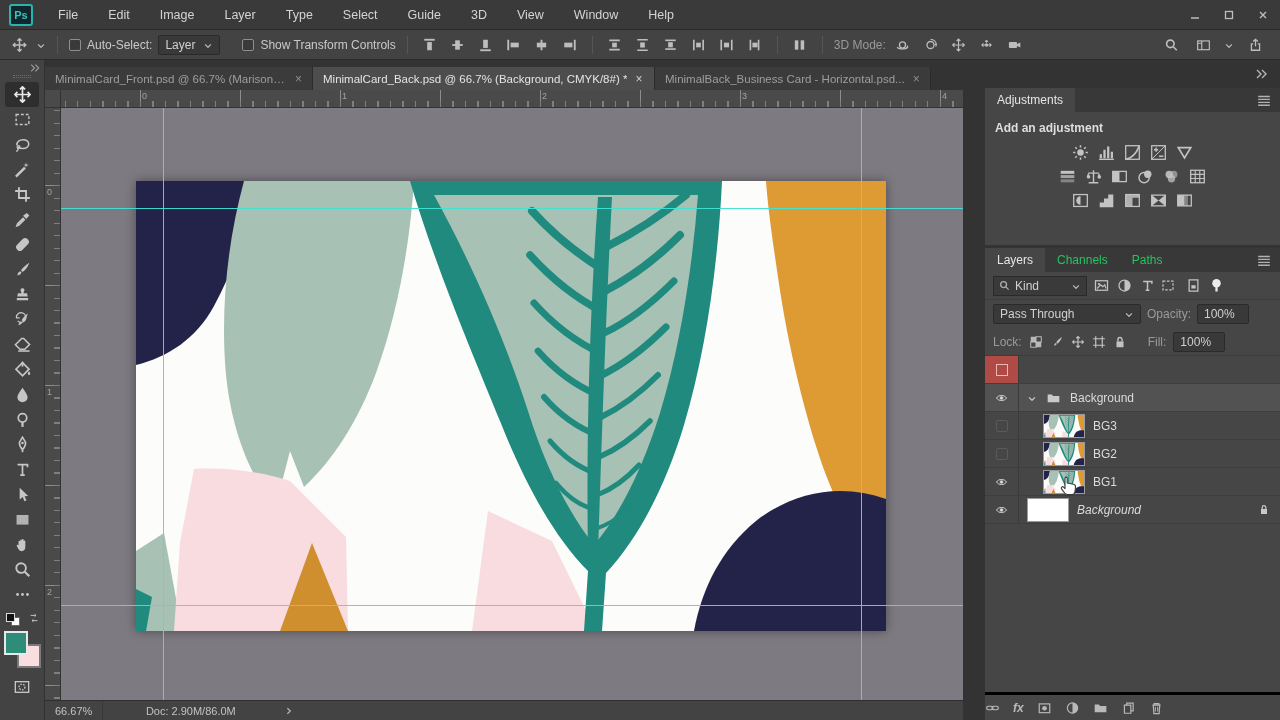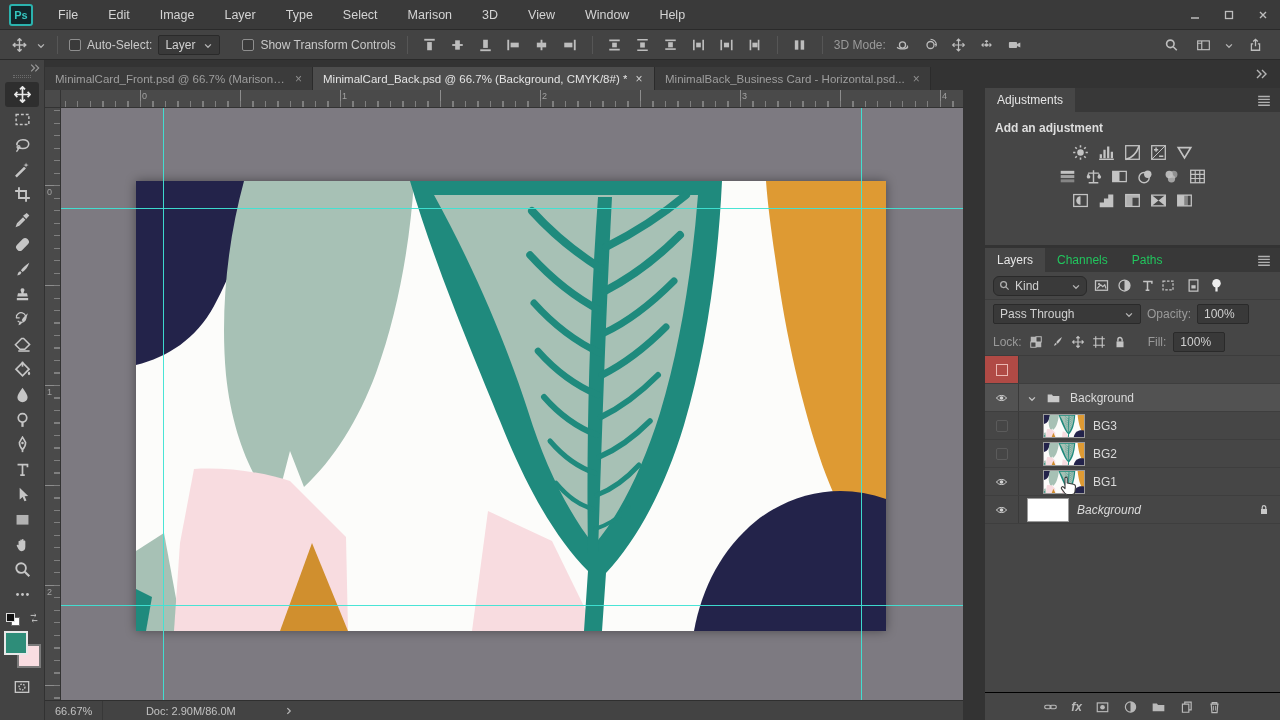--- a/index.html
+++ b/index.html
@@ -104,21 +104,21 @@
   .ptab.active{background:#464646;color:#e5e5e5;}
   .pmenu{margin-left:auto;width:16px;height:14px;color:#b0b0b0;margin-right:8px;margin-bottom:5px;}
 
   .adj-panel{top:28px;height:157px;}
   .adj-sub{padding:9px 0 2px 10px;color:#dedede;font-weight:bold;font-size:12px;}
   .adj-row{display:flex;justify-content:center;gap:7px;margin-top:7px;}
   .adj-row .ic{width:19px;height:17px;color:#c3c3c3;}
 
   .layers-panel{top:188px;bottom:0;display:flex;flex-direction:column;}
   .lp-filter{height:28px;display:flex;align-items:center;padding:0 8px;gap:6px;border-bottom:1px solid #3c3c3c;}
-  .kindbox{width:94px;height:20px;background:#3a3a3a;border:1px solid #2a2a2a;border-radius:6px;
+  .kindbox{width:94px;height:20px;background:#3a3a3a;border:1px solid #2a2a2a;border-radius:0;
            display:flex;align-items:center;gap:5px;padding:0 5px;color:#d0d0d0;}
   .kindbox .ic{width:11px;height:11px;color:#b0b0b0;}
   .fic{width:17px;height:15px;color:#c3c3c3;}
   .lp-blend{height:28px;display:flex;align-items:center;padding:0 8px;gap:6px;}
   .blendbox{width:148px;height:20px;}
   .valbox{width:52px;height:20px;justify-content:space-between;}
   .lp-lock{height:28px;display:flex;align-items:center;padding:0 8px;gap:7px;border-bottom:1px solid #3c3c3c;}
   .lic{width:14px;height:14px;color:#c3c3c3;}
   .lp-list{flex:1;overflow:hidden;}
   .lrow{height:28px;display:flex;align-items:stretch;border-bottom:1px solid #3e3e3e;position:relative;}
@@ -134,21 +134,21 @@
   .lthumb svg{display:block;}
   .lthumb.checker{background-color:#fff;background-image:
       linear-gradient(45deg,#c9c9c9 25%,transparent 25%,transparent 75%,#c9c9c9 75%),
       linear-gradient(45deg,#c9c9c9 25%,transparent 25%,transparent 75%,#c9c9c9 75%);
       background-size:10px 10px;background-position:0 0,5px 5px;}
   .lname{color:#dadada;font-size:12px;white-space:nowrap;}
   .lname.italic{font-style:italic;}
   .grp-chev{width:10px;height:10px;color:#c6c6c6;}
   .grp-folder{width:17px;height:14px;color:#c9c9c9;}
   .row-lock{margin-left:auto;margin-right:10px;width:12px;height:13px;color:#c9c9c9;align-self:center;}
-  .lp-bottom{height:28px;border-top:1px solid #000000;display:flex;align-items:center;justify-content:center;
+  .lp-bottom{height:28px;border-top:3px solid #000000;display:flex;align-items:center;justify-content:flex-start;
              gap:13px;}
   .bic{width:15px;height:14px;color:#b9b9b9;}
   .fxlbl{color:#b9b9b9;font-style:italic;font-weight:bold;font-size:12px;}
 
   .cursor-hand{position:absolute;left:1058px;top:474px;width:22px;height:24px;z-index:50;}
 
   .hidden-defs{position:absolute;width:0;height:0;overflow:hidden;}
 </style>
 </head>
 <body>
@@ -156,21 +156,21 @@
 <div class="app">
 
   <div class="menubar">
     <div class="ps-logo">Ps</div>
     <div class="menu-item">File</div>
     <div class="menu-item">Edit</div>
     <div class="menu-item">Image</div>
     <div class="menu-item">Layer</div>
     <div class="menu-item">Type</div>
     <div class="menu-item">Select</div>
-    <div class="menu-item">Marison</div>
+    <div class="menu-item">Guide</div>
     <div class="menu-item">3D</div>
     <div class="menu-item">View</div>
     <div class="menu-item">Window</div>
     <div class="menu-item">Help</div>
     <div class="win-controls">
       <div class="win-btn">
           <span class="ic"><svg viewBox="0 0 12 12" width="100%" height="100%" preserveAspectRatio="xMidYMid meet">
               <path d="M2,9 H10" stroke="currentColor" fill="none" stroke-width="1.5"></path>
             </svg></span>
         </div>

